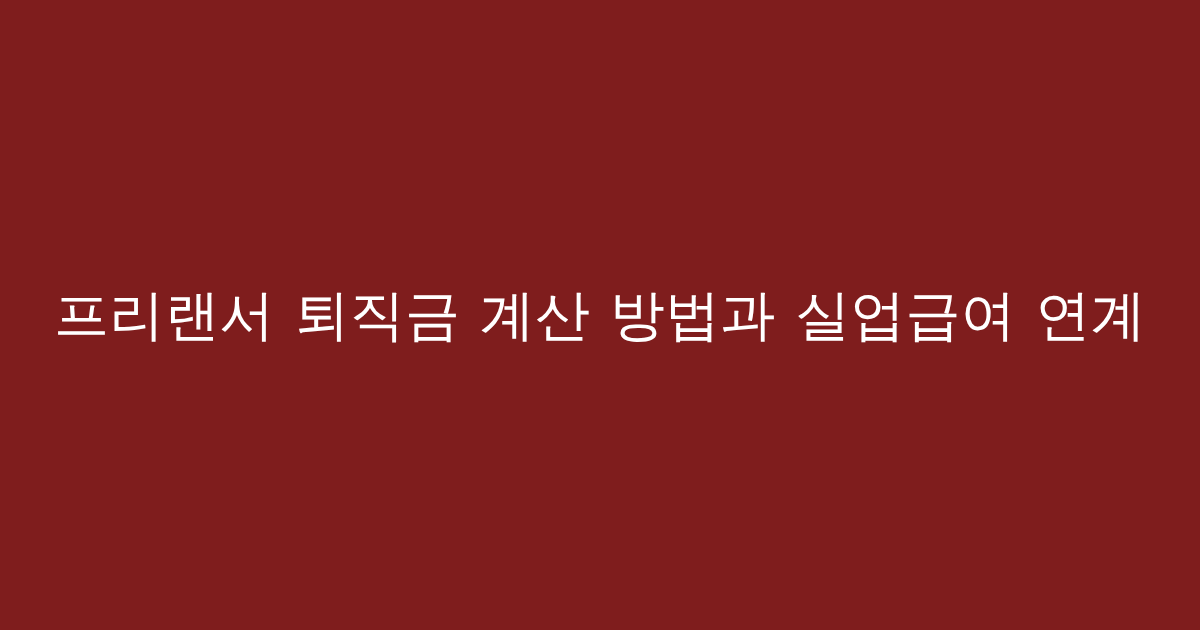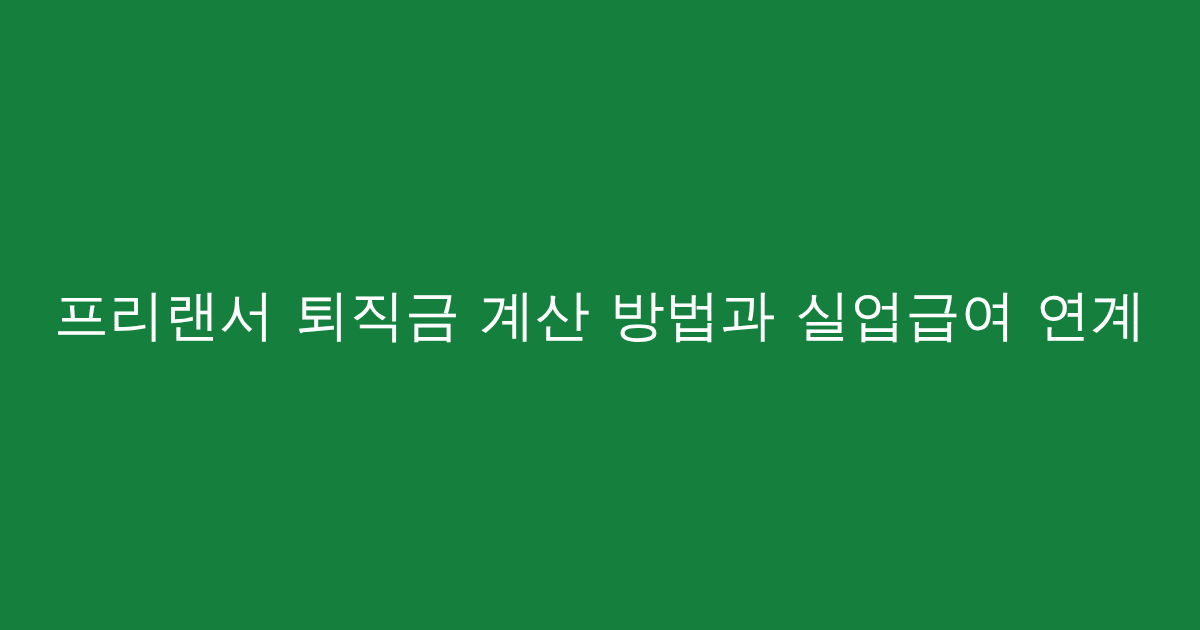--- a/index.html
+++ b/index.html
@@ -49,21 +49,21 @@
     letter-spacing: 0.2px;
     word-spacing: 2px;
     color: #ffffff;              
     white-space: nowrap;
     text-rendering: geometricPrecision;
   }
 </style>
 </head>
 <body>
 
-<div class="og-card" style="background-color: #15803d;">
+<div class="og-card" style="background-color: #7f1d1d;">
 
   <div class="og-card__inner">
 
     <h1 class="og-card__title" style="color: rgb(255, 255, 255); font-size: 55px; text-align: center;">프리랜서 퇴직금 계산 방법과 실업급여 연계</h1>
 
   </div>
 
 </div>
 
 </body></html>

